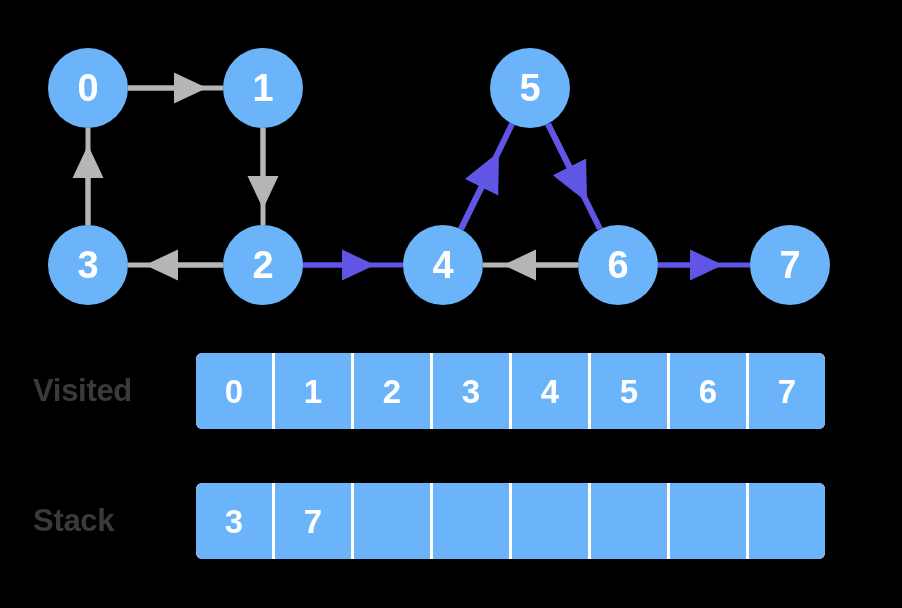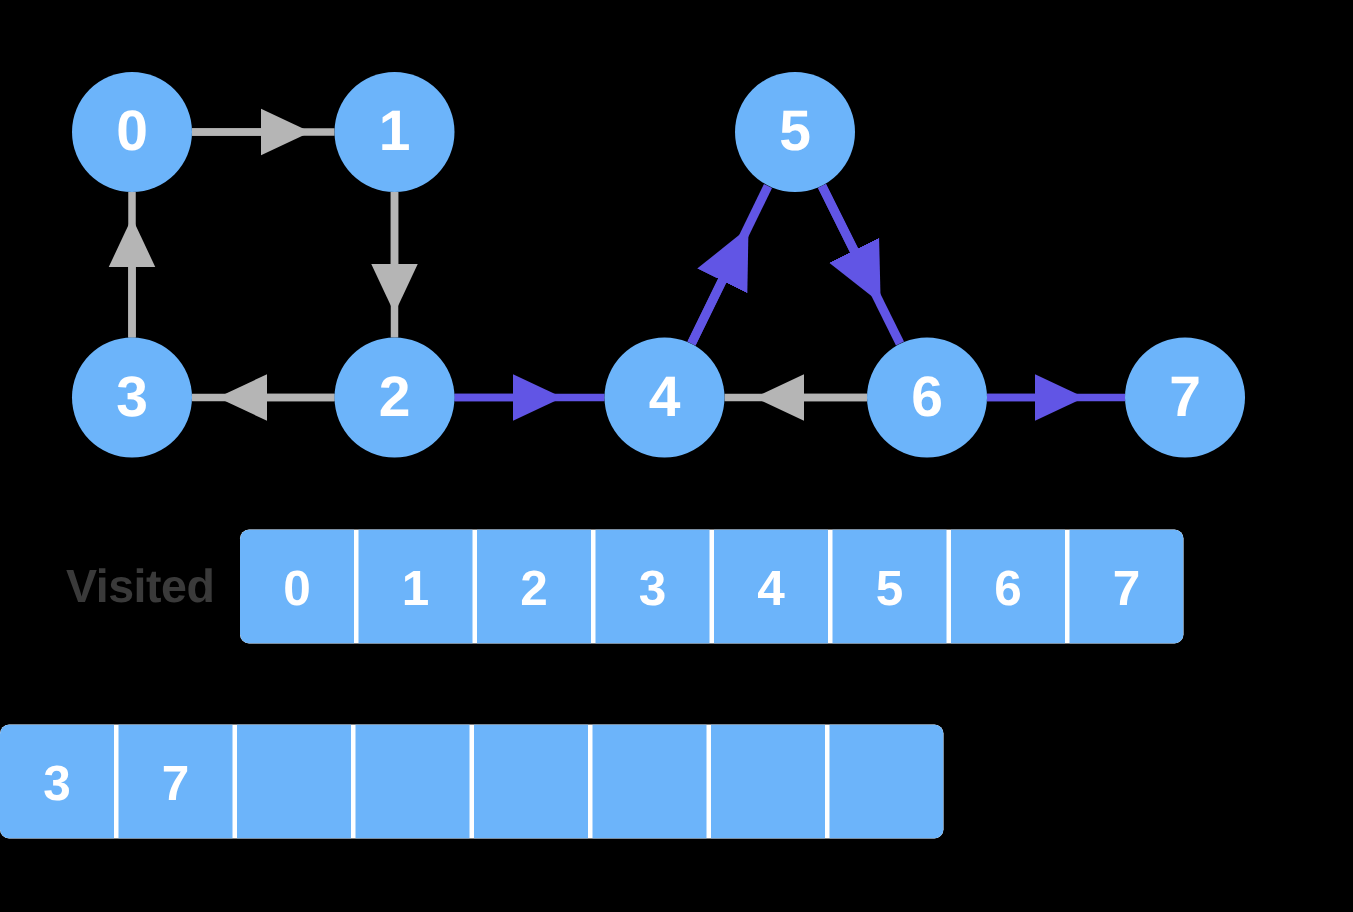--- a/index.html
+++ b/index.html
@@ -48,23 +48,23 @@
     z-index: 5;
   }
 
   .row-block {
     position: absolute;
     display: flex;
     align-items: center;
   }
 
   .row-label {
-    width: 160px;
+    width: 196px;
     text-align: left;
-    padding-left: 44px;
+    padding-left: 33px;
     box-sizing: border-box;
     color: #3a3a3a;
     font-size: 31px;
     font-weight: bold;
     font-family: "Liberation Sans", sans-serif;
     letter-spacing: -0.3px;
   }
 
   .cells {
     display: flex;
@@ -177,20 +177,21 @@
     <div class="cell">2</div>
     <div class="cell">3</div>
     <div class="cell">4</div>
     <div class="cell">5</div>
     <div class="cell">6</div>
     <div class="cell">7</div>
   </div>
 </div>
 
 <div class="row-block" style="left:0px; top:483px;">
+  <div class="row-label">Stack</div>
   <div class="cells">
     <div class="cell">3</div>
     <div class="cell">7</div>
     <div class="cell"></div>
     <div class="cell"></div>
     <div class="cell"></div>
     <div class="cell"></div>
     <div class="cell"></div>
     <div class="cell"></div>
   </div>

